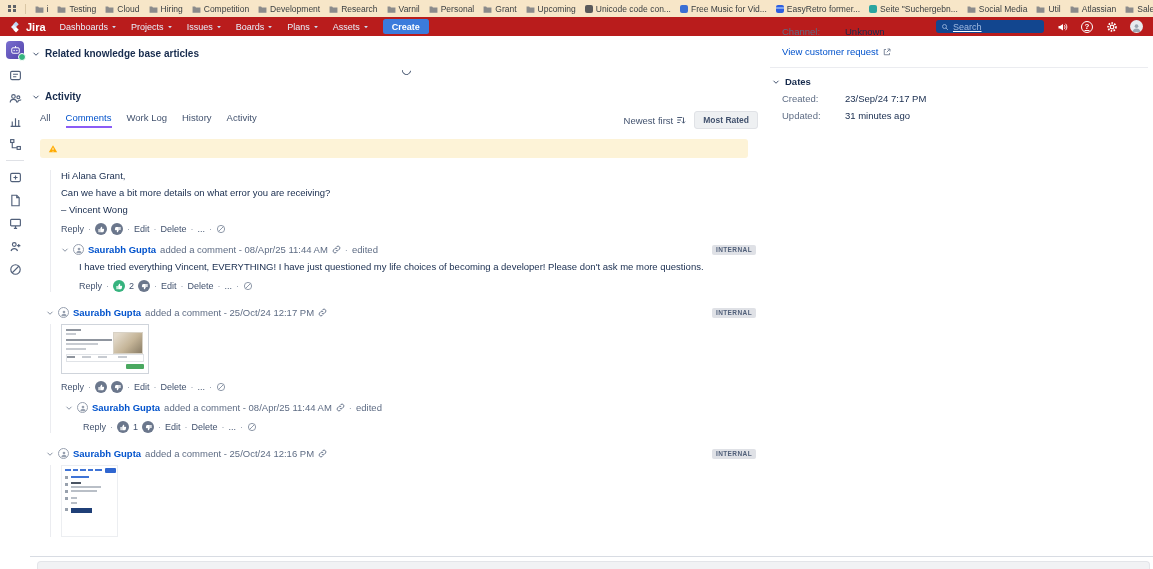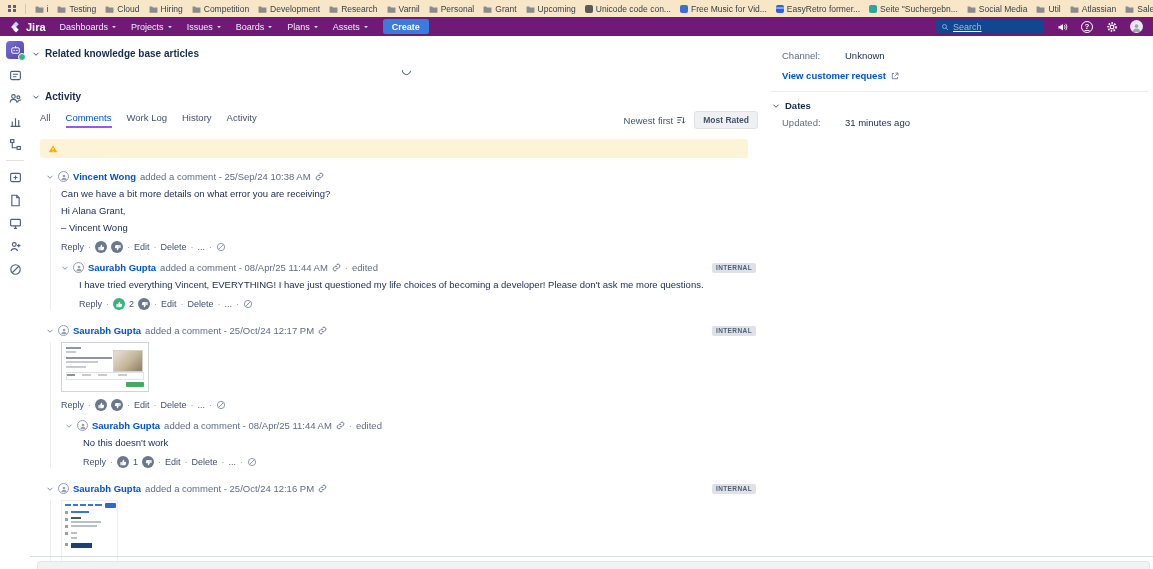--- a/index.html
+++ b/index.html
@@ -13,21 +13,21 @@
   .apps-grid i { width:3px; height:3px; background:#5f6368; display:block; }
   .bm-sep { width:1px; height:10px; background:#d9c6a4; flex-shrink:0; }
   .bm { display:flex; align-items:center; gap:3px; flex-shrink:0; cursor:pointer; }
   .folder-ic { width:9px; height:8px; flex-shrink:0; }
   .fav { width:8px; height:8px; border-radius:2px; flex-shrink:0; }
   .fav.c11{background:#5a5a5a}.fav.c12{background:#3b6fd4}
   .fav.c13{background:linear-gradient(180deg,#2e5fe0 30%,#7fa4ef 30%,#7fa4ef 55%,#2e5fe0 55%)}
   .fav.c14{background:#2aa5a0}
 
   
-  .navbar { position:absolute; left:0; top:17px; width:1153px; height:19px; background:#701a75;
+  .navbar { position:absolute; left:0; top:17px; width:1153px; height:19px; background:#b91c1c;
     display:flex; align-items:center; gap:14px; padding:0 10px; color:#fff; font-size:9px; }
   .logo { display:flex; align-items:center; gap:4px; font-size:11px; font-weight:bold; cursor:pointer; }
   .logo svg { width:12px; height:12px; }
   .menu { display:flex; align-items:center; gap:3px; cursor:pointer; color:#e7f0fb; }
   .menu svg { width:6px; height:6px; }
   .create-btn { background:#3b7bdc; color:#fff; border:none; border-radius:2.5px; font-size:9px; font-weight:bold;
     padding:2.5px 9px; font-family:inherit; cursor:pointer; }
   .nav-right { margin-left:auto; display:flex; align-items:center; gap:12px;text-decoration:underline; }
   .search-box { width:108px; height:13px; background:#12468f; border-radius:3px; display:flex; align-items:center; gap:4px;
     padding:0 5px; color:#9fb9e0; cursor:text; }
@@ -116,25 +116,25 @@
   .attB .k { position:absolute; height:1.5px; background:#4b5563; }
   .attB .sq { position:absolute; width:2.5px; height:2.5px; background:#98a1ad; }
   .attB .chip { position:absolute; left:43px; top:2px; width:11px; height:4.5px; background:#2f66d0; border-radius:1px; }
   .attB .navy { position:absolute; left:9px; top:42px; width:21px; height:5px; background:#1f3f77; }
 
   .bottom-divider { position:absolute; left:30px; right:0; top:556px; border-top:1px solid #d8dce3; }
   .editor-strip { position:absolute; left:37px; right:3px; top:561px; height:9px; background:#f1f2f4;
     border:1px solid #e3e5e9; border-bottom:none; border-radius:4px 4px 0 0; cursor:text; }
 
   
-  .details { position:absolute; left:770px; top:44px; width:378px; font-size:9.5px; color:#172B4D; }
+  .details { position:absolute; left:770px; top:20px; width:378px; font-size:9.5px; color:#172B4D; }
   .d-row { display:flex; margin:6px 0 0 12px; }
   .d-label { width:63px; color:#5E6C84; flex-shrink:0; }
   .d-value { color:#172B4D; }
-  .d-link { display:flex; align-items:center; gap:5px; margin:9px 0 0 12px; color:#0052CC; text-decoration:none; cursor:pointer;font-weight:bold; }
+  .d-link { display:flex; align-items:center; gap:5px; margin:9px 0 0 12px; color:#0052CC; text-decoration:none; cursor:pointer; }
   .d-link svg { width:8px; height:8px; }
   .d-divider { margin:10px 0 0 0; border-top:1px solid #ebecf0; }
   .d-sec { display:flex; align-items:center; gap:5px; margin:8px 0 2px 2px; font-weight:bold; font-size:9.5px; }
 </style>
 </head>
 <body>
 
 <div class="page">
 
   <div class="bookmarks">
@@ -444,40 +444,23 @@
       <svg viewBox="0 0 24 24">
           <path d="M12 3L22 20H2z" fill="#FFAB00"></path>
           <rect x="11" y="9" width="2" height="5.5" fill="#fff"></rect>
           <rect x="11" y="16.5" width="2" height="2" fill="#fff"></rect>
         </svg>
     </div>
 
     <div class="comments">
 
       <div class="comment top">
-        <div class="c-head">
-          <svg class="chev" viewBox="0 0 16 16">
-              <path d="M3 5.5l5 5 5-5" fill="none" stroke="#8993A4" stroke-width="2"></path>
-            </svg>
-          <span class="avatar-s">
-              <svg viewBox="0 0 24 24">
-                <circle cx="12" cy="9" r="4" fill="#97a0af"></circle>
-                <path d="M4 22a8 8 0 0 1 16 0z" fill="#97a0af"></path>
-              </svg>
-            </span>
-          <a class="author">Vincent Wong</a>
-          <span class="meta">added a comment - 25/Sep/24 10:38 AM</span>
-          <svg class="link-ic" viewBox="0 0 24 24">
-              <path d="M10 14a5 5 0 0 0 7 0l3-3a5 5 0 0 0-7-7l-2 2" stroke="#5E6C84" fill="none" stroke-width="2.4"></path>
-              <path d="M14 10a5 5 0 0 0-7 0l-3 3a5 5 0 0 0 7 7l2-2" stroke="#5E6C84" fill="none" stroke-width="2.4"></path>
-            </svg>
-        </div>
         <div class="c-wrap">
+          <p class="c-line">Hi Alana Grant,</p>
           <p class="c-line">Can we have a bit more details on what error you are receiving?</p>
-          <p class="c-line">Hi Alana Grant,</p>
           <p class="c-line">– Vincent Wong</p>
           <div class="c-actions">
             <a>Reply</a>
             <span class="sep">·</span>
             <span class="thumb">
                 <svg viewBox="0 0 16 16">
                   <path d="M1 7h3v7H1zM5 14h6.2c.9 0 1.6-.6 1.8-1.4l1-4.2c.2-1-.5-1.9-1.5-1.9H9l.6-3A1.5 1.5 0 0 0 8.1 1.7c-.4 0-.8.2-1 .5L5 6.5z"></path>
                 </svg>
               </span>
             <span class="thumb down">
@@ -626,21 +609,20 @@
               <a class="author">Saurabh Gupta</a>
               <span class="meta">added a comment - 08/Apr/25 11:44 AM</span>
               <svg class="link-ic" viewBox="0 0 24 24">
                   <path d="M10 14a5 5 0 0 0 7 0l3-3a5 5 0 0 0-7-7l-2 2" stroke="#5E6C84" fill="none" stroke-width="2.4"></path>
                   <path d="M14 10a5 5 0 0 0-7 0l-3 3a5 5 0 0 0 7 7l2-2" stroke="#5E6C84" fill="none" stroke-width="2.4"></path>
                 </svg>
               <span class="sep">·</span>
               <span class="edited">edited</span>
             </div>
             <div class="c-wrap">
-              <p class="c-line">No this doesn't work</p>
               <div class="c-actions">
                 <a>Reply</a>
                 <span class="sep">·</span>
                 <span class="thumb">
                     <svg viewBox="0 0 16 16">
                       <path d="M1 7h3v7H1zM5 14h6.2c.9 0 1.6-.6 1.8-1.4l1-4.2c.2-1-.5-1.9-1.5-1.9H9l.6-3A1.5 1.5 0 0 0 8.1 1.7c-.4 0-.8.2-1 .5L5 6.5z"></path>
                     </svg>
                   </span>
                 <span class="count">1</span>
                 <span class="thumb down">
@@ -726,20 +708,24 @@
         </svg>
     </a>
     <div class="d-divider"></div>
     <div class="d-sec">
       <svg class="chev" viewBox="0 0 16 16">
           <path d="M3 5.5l5 5 5-5" fill="none" stroke="#42526E" stroke-width="2"></path>
         </svg>
       <span>Dates</span>
     </div>
     <div class="d-row">
+      <span class="d-label">Created:</span>
+      <span class="d-value">23/Sep/24 7:17 PM</span>
+    </div>
+    <div class="d-row">
       <span class="d-label">Updated:</span>
       <span class="d-value">31 minutes ago</span>
     </div>
   </div>
 
   <div class="bottom-divider"></div>
   <div class="editor-strip"></div>
 
 </div>
 

